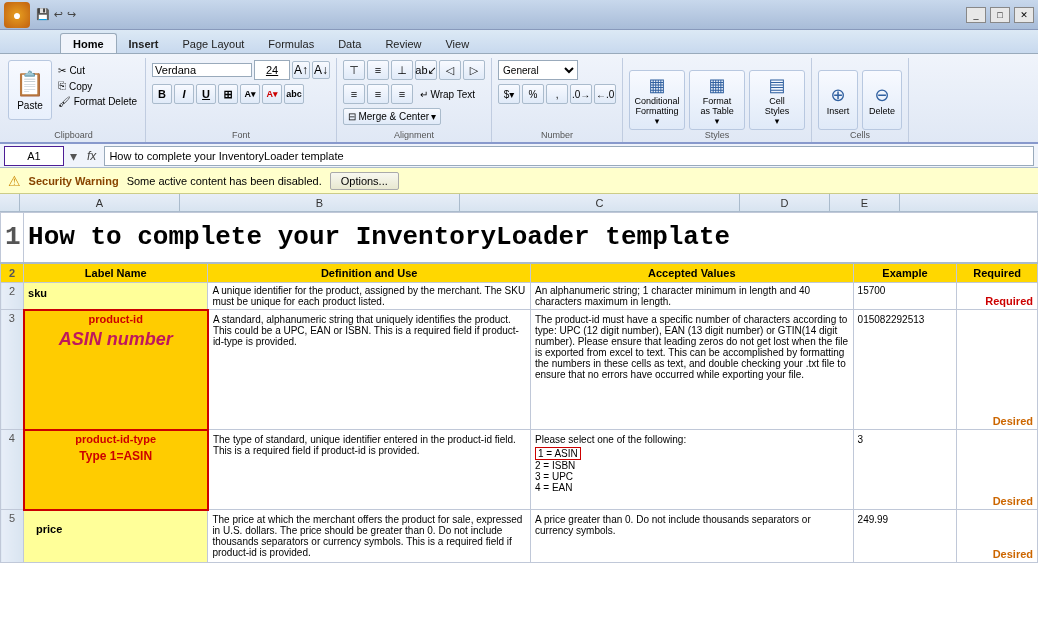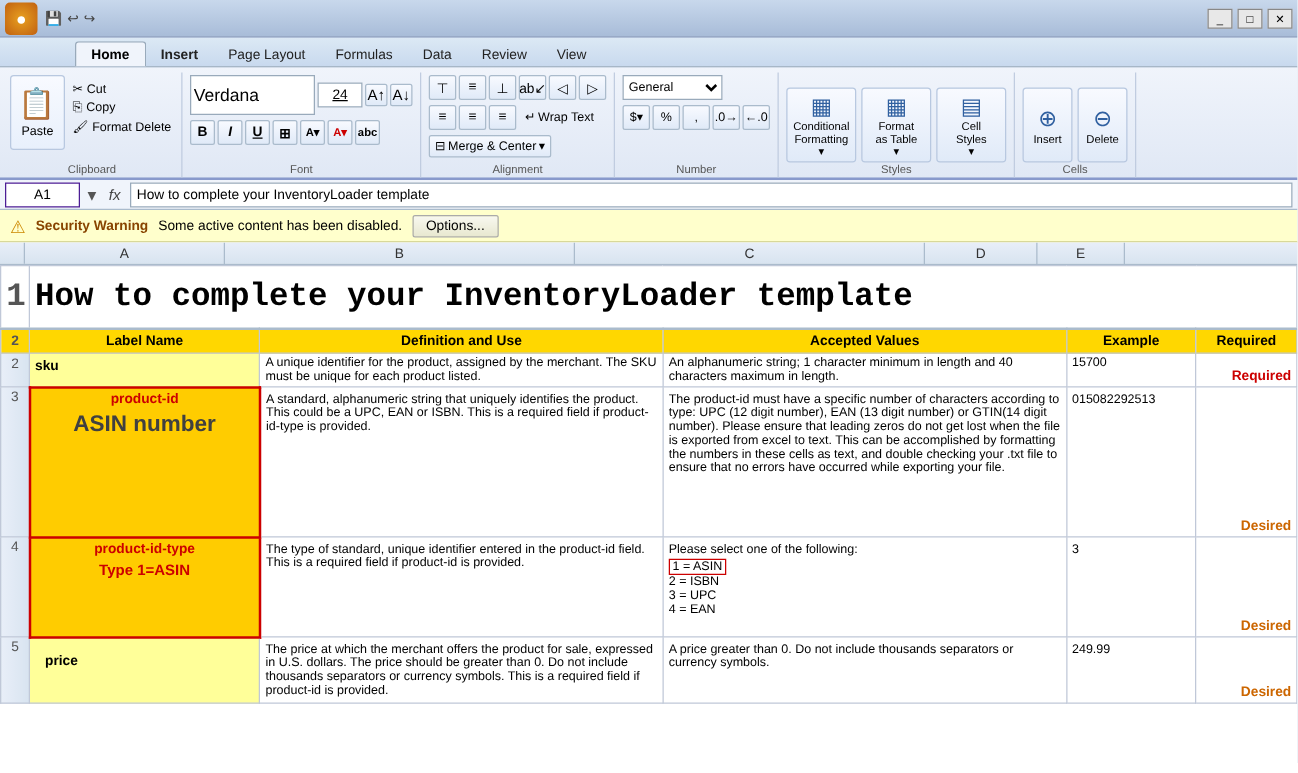--- a/index.html
+++ b/index.html
@@ -127,22 +127,22 @@
 
     
     .font-group {
       min-width: 160px;
     }
     .font-row {
       display: flex; gap: 2px; align-items: center; margin-bottom: 2px;
     }
     .font-select {
       width: 100px;
-      height: 32px;
-      font-size: 14px;
+      height: 14px;
+      font-size: 11px;
       border: 1px solid #99aabb;
       background: white;
       padding: 0 2px;
     }
     .size-select {
       width: 36px;
       height: 20px;
       font-size: 11px;
       border: 1px solid #99aabb;
       background: white;
@@ -341,23 +341,24 @@
     }
     .cell-text { font-size: 10px; vertical-align: top; }
 
     .asin-cell {
       background: #ffcc00;
       border: 2px solid #cc0000 !important;
       vertical-align: middle;
       text-align: center;
     }
     .asin-text {
-      color: #404040;
+      color: #be185d;
       font-size: 18px;
       font-weight: bold;
+      font-style: italic;
     }
 
     .type-cell {
       background: #ffcc00;
       border: 2px solid #cc0000 !important;
       vertical-align: middle;
       text-align: center;
     }
     .type-text {
       color: #cc0000;

